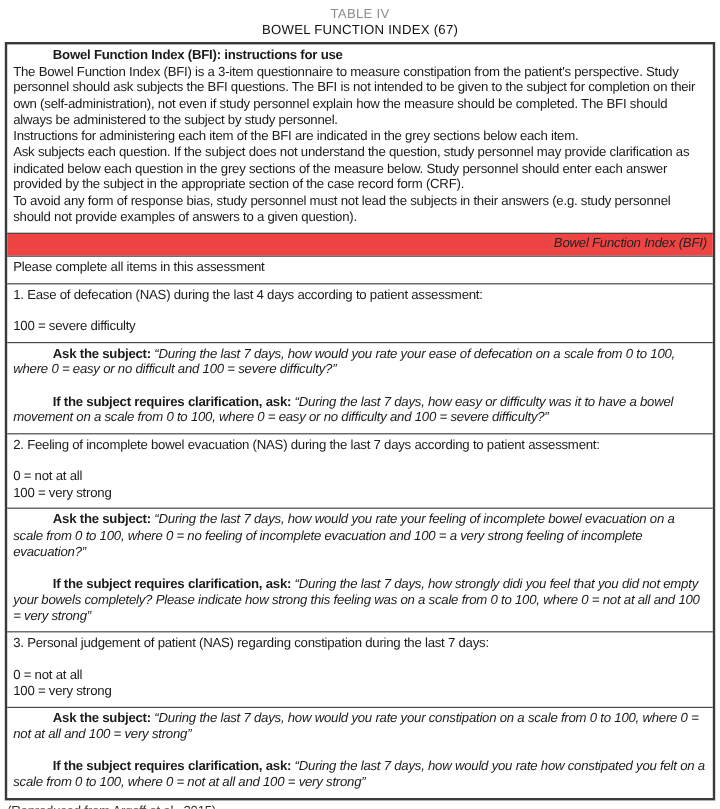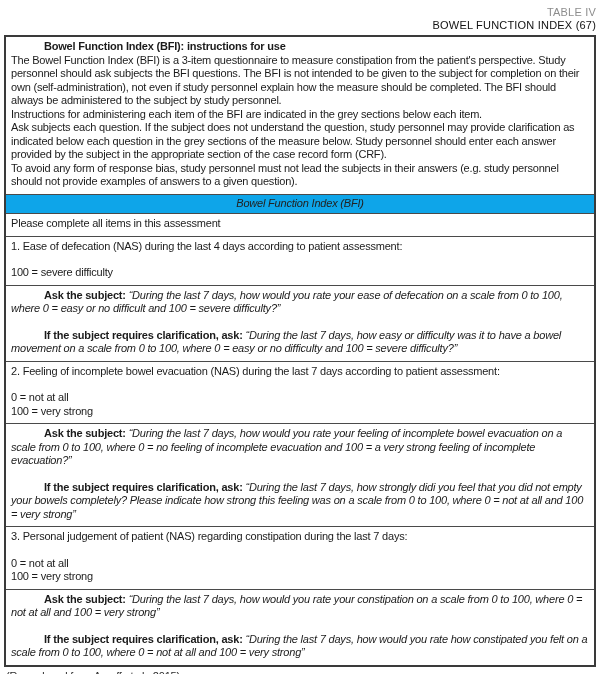--- a/index.html
+++ b/index.html
@@ -5,29 +5,29 @@
   html, body { margin:0; padding:0; background:#ffffff; }
   body {
     width:600px; height:674px;
     font-family:"Liberation Sans", sans-serif;
     font-size:11px; line-height:13.5px;
     letter-spacing:-0.2px;
     color:#1b1b1b;
     box-sizing:border-box;
   }
   .page { padding:3px 4px 0 4px; box-sizing:border-box; }
-  .caption { text-align:right; line-height:12.5px; padding:3px 0 4px 0; }
+  .caption { text-align:center; line-height:12.5px; padding:3px 0 4px 0; }
   .cap-label { color:#8d8d8d; letter-spacing:0.2px; }
   .cap-title { color:#111111; letter-spacing:0.2px; }
   .tbl { border:2px solid #3a3a3a; background:#ffffff; }
   .row { padding:3px 6px 5px 5px; border-top:1.5px solid #4a4a4a; }
   .row:first-child { border-top:0; }
   .band {
-    background:#0ea5e9;
-    text-align:center;
+    background:#ef4444;
+    text-align:right;
     font-style:italic;
     padding:2px 5px 3px 5px;
     color:#222222;
   }
   .bold { font-weight:bold;margin-left:33px; }
   .quote { font-style:italic; }
   .gap { height:13px; }
   .footnote { padding:3px 2px 0 2px; color:#2b2b2b; }
 </style>
 </head>

